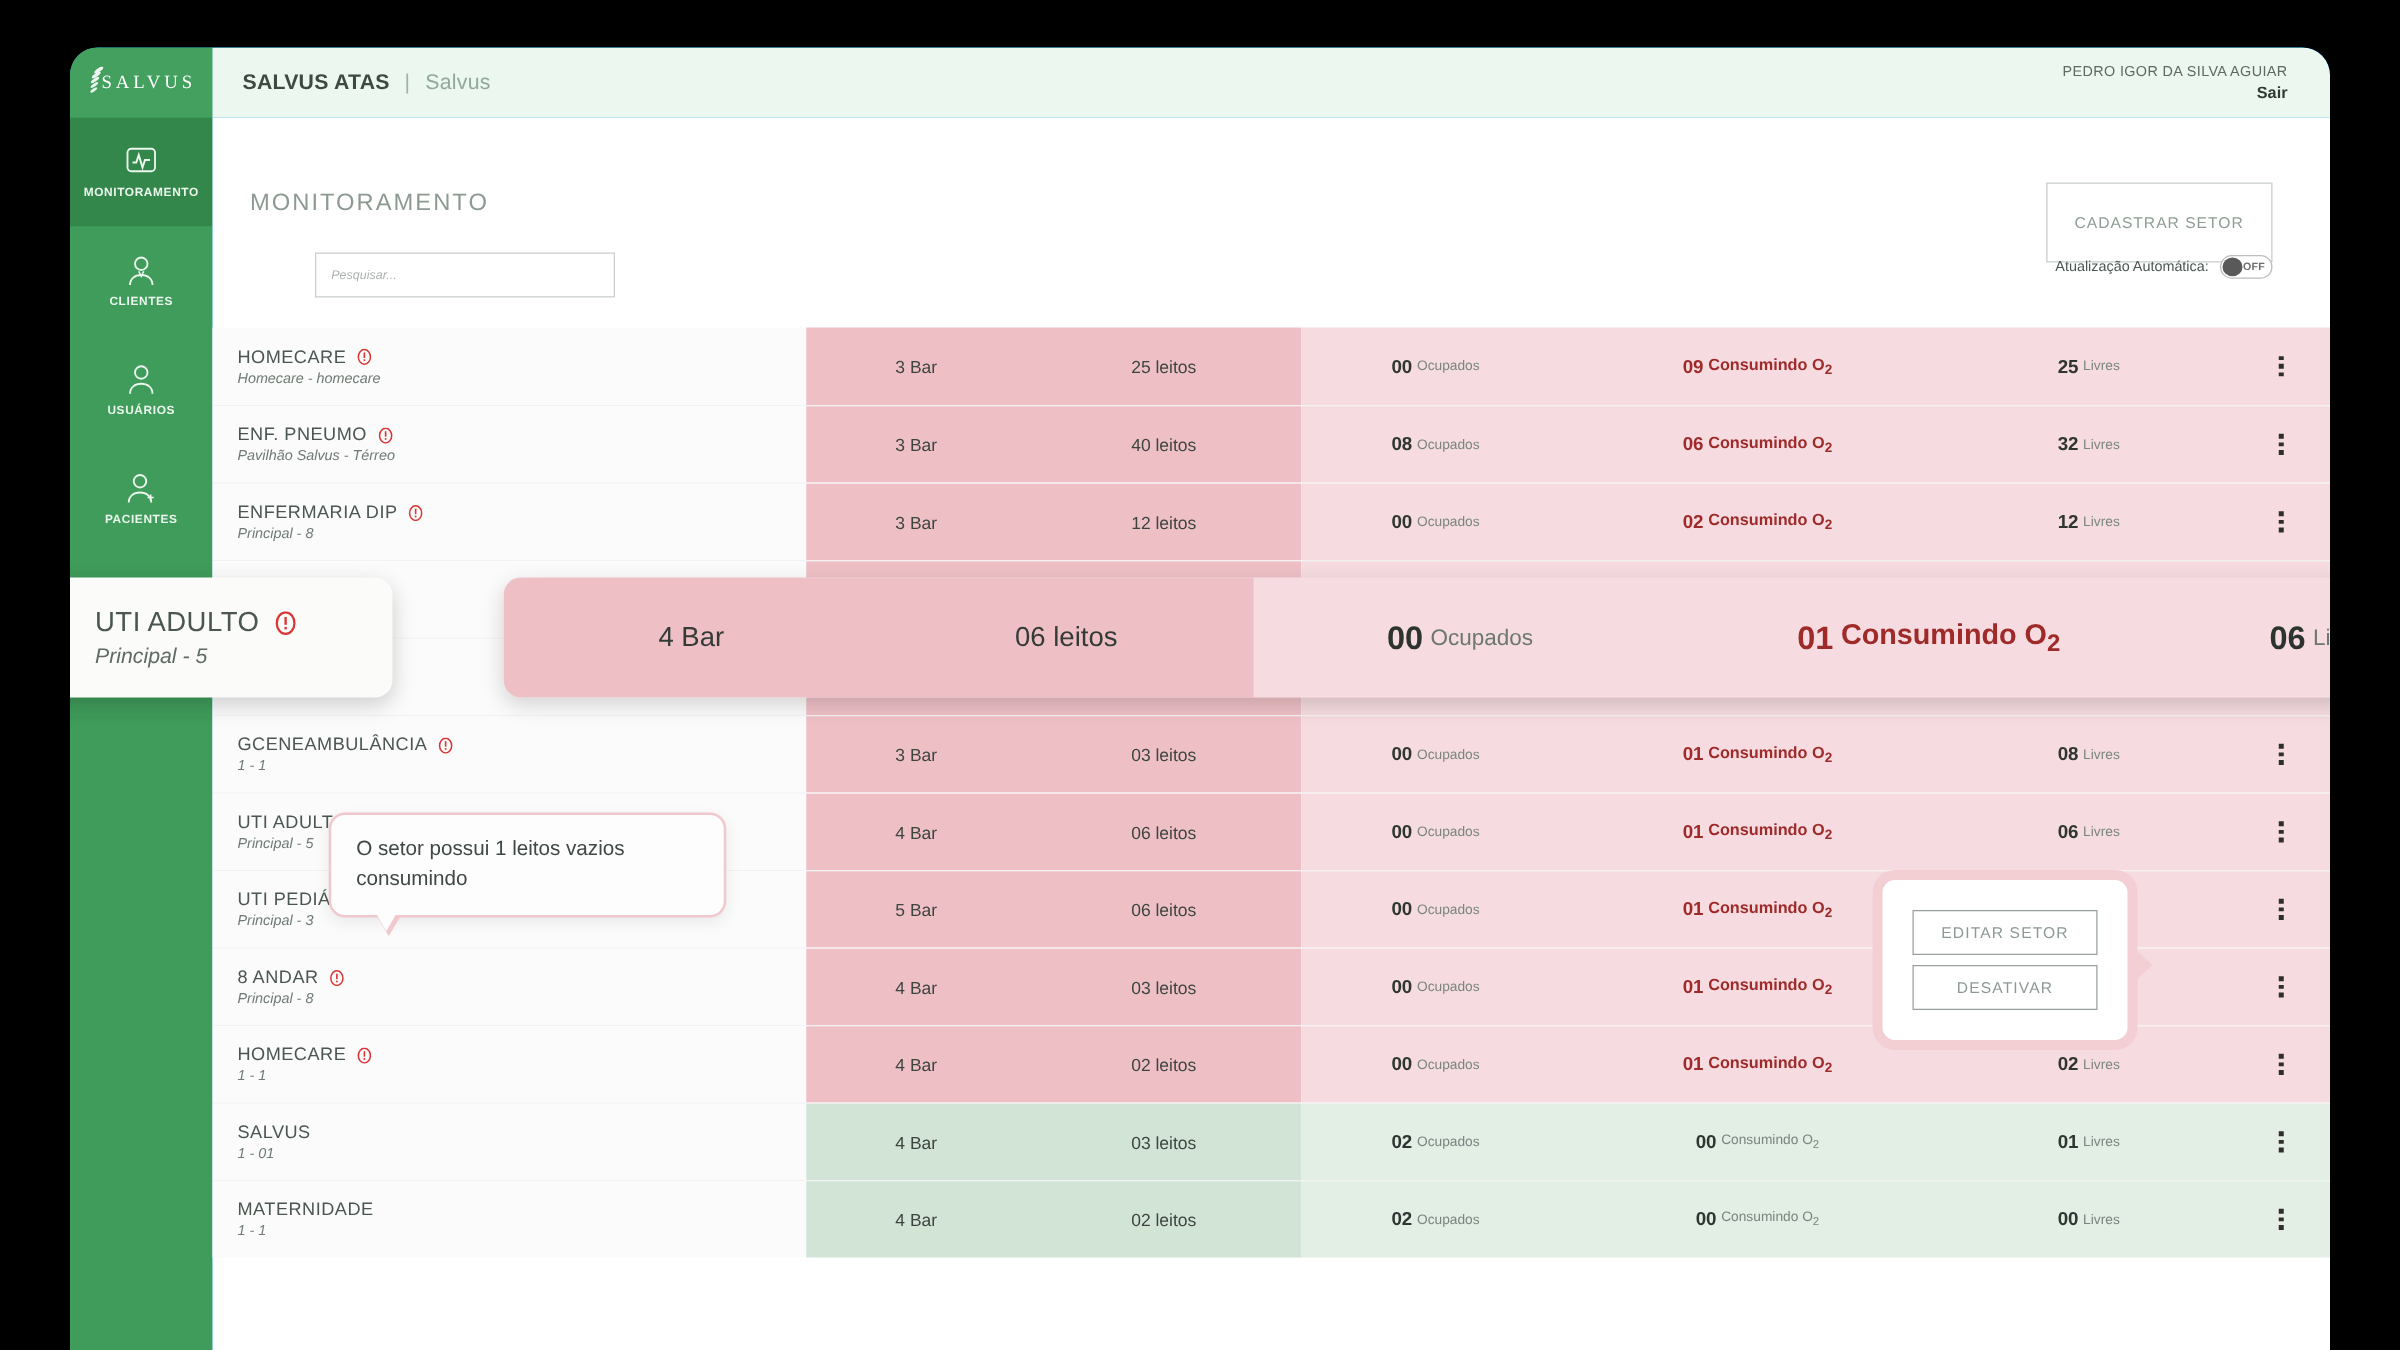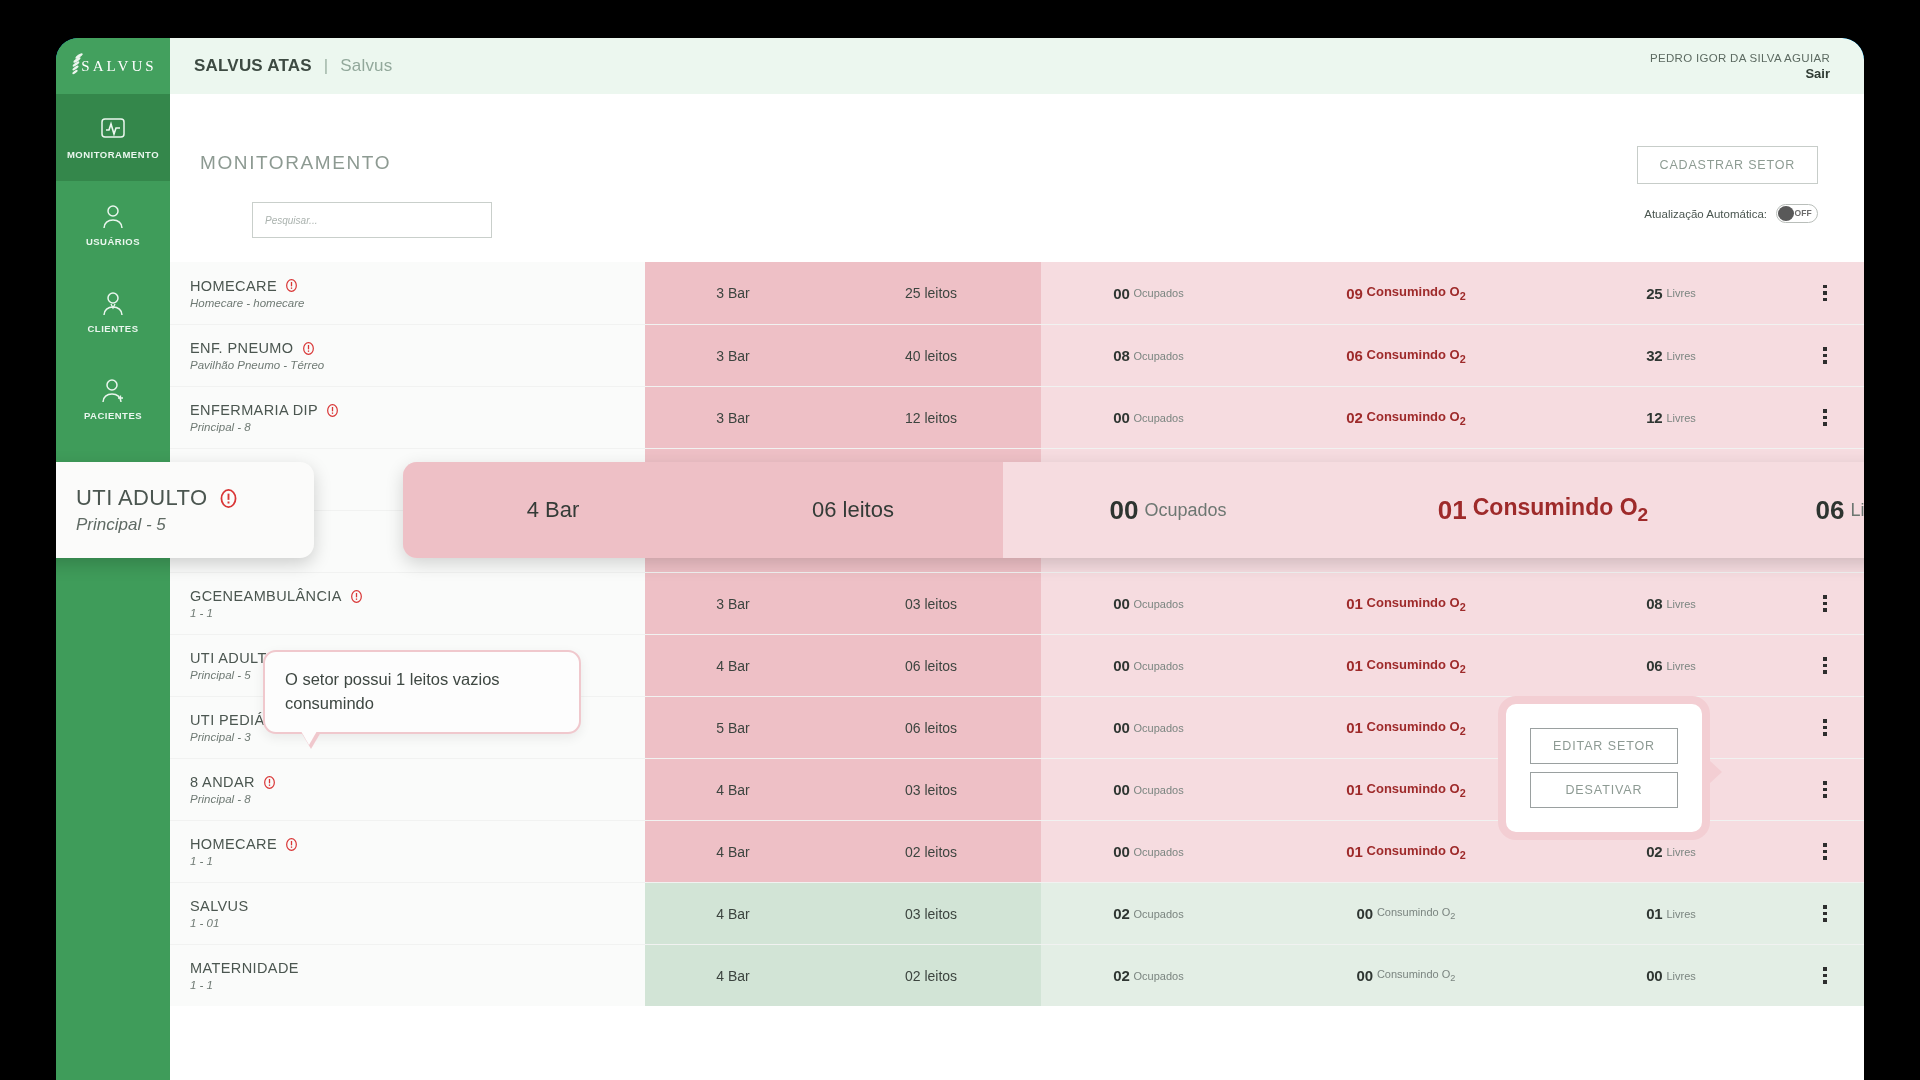--- a/index.html
+++ b/index.html
@@ -104,21 +104,21 @@
     background: #fff;
     font-family: "Liberation Sans", sans-serif;
     font-size: 10px;
     font-style: italic;
     color: #9aa3a0;
     padding: 0 12px;
   }
   .search-input::placeholder { color: #aab2ae; font-style: italic; }
   .btn-cadastrar {
     position: absolute; right: 46px; top: 52px;
-    padding: 11px 22px;
+    padding: 24px 22px;
     border: 1px solid #c7cdc9;
     background: #fff;
     color: #8e9c93;
     font-size: 12.5px;
     letter-spacing: 0.8px;
     font-family: "Liberation Sans", sans-serif;
     cursor: pointer;
   }
   .auto-row {
     position: absolute; right: 46px; top: 110px;
@@ -327,31 +327,31 @@
         <rect x="3" y="3" width="22" height="18" rx="3" fill="none" stroke="#eaf6ee" stroke-width="1.5"></rect>
         <polyline points="7,14 10,14 12,8 15,18 17,12 21,12" fill="none" stroke="#eaf6ee" stroke-width="1.6"></polyline>
       </svg>
       <span class="nav-label">MONITORAMENTO</span>
     </div>
 
     <div class="nav-item">
       <svg class="nav-icon" viewBox="0 0 28 26">
         <circle cx="14" cy="8" r="5" fill="none" stroke="#eaf6ee" stroke-width="1.5"></circle>
         <path d="M5 25c0-5 4-8 9-8s9 3 9 8" fill="none" stroke="#eaf6ee" stroke-width="1.5"></path>
+        <path d="M12 14l2 4 2-4" fill="none" stroke="#eaf6ee" stroke-width="1.3"></path>
       </svg>
-      <span class="nav-label">USUÁRIOS</span>
+      <span class="nav-label">CLIENTES</span>
     </div>
 
     <div class="nav-item">
       <svg class="nav-icon" viewBox="0 0 28 26">
         <circle cx="14" cy="8" r="5" fill="none" stroke="#eaf6ee" stroke-width="1.5"></circle>
         <path d="M5 25c0-5 4-8 9-8s9 3 9 8" fill="none" stroke="#eaf6ee" stroke-width="1.5"></path>
-        <path d="M12 14l2 4 2-4" fill="none" stroke="#eaf6ee" stroke-width="1.3"></path>
       </svg>
-      <span class="nav-label">CLIENTES</span>
+      <span class="nav-label">USUÁRIOS</span>
     </div>
 
     <div class="nav-item">
       <svg class="nav-icon" viewBox="0 0 28 26">
         <circle cx="13" cy="8" r="5" fill="none" stroke="#eaf6ee" stroke-width="1.5"></circle>
         <path d="M4 25c0-5 4-8 9-8s9 3 9 8" fill="none" stroke="#eaf6ee" stroke-width="1.5"></path>
         <path d="M19 21h5M21.5 18.5v5" stroke="#eaf6ee" stroke-width="1.3"></path>
       </svg>
       <span class="nav-label">PACIENTES</span>
     </div>
@@ -435,21 +435,21 @@
         <div class="row">
           <div class="c-name">
             <div class="sector-name">
               <span>ENF. PNEUMO</span>
               <svg class="warn-icon" viewBox="0 0 14 14">
                 <ellipse cx="7" cy="7" rx="5.2" ry="6.3" fill="none" stroke="#d93636" stroke-width="1.3"></ellipse>
                 <rect x="6.3" y="3.2" width="1.4" height="4.7" fill="#d93636"></rect>
                 <rect x="6.3" y="9.1" width="1.4" height="1.5" fill="#d93636"></rect>
               </svg>
             </div>
-            <div class="sector-sub">Pavilhão Pneumo - Térreo</div>
+            <div class="sector-sub">Pavilhão Salvus - Térreo</div>
           </div>
           <div class="grp-left alert">
             <div class="c-bar">3 Bar</div>
             <div class="c-leitos">40 leitos</div>
           </div>
           <div class="grp-right alert" style="flex:1">
             <div class="c-oc">
               <span class="num">08</span>
               <span class="unit">Ocupados</span>
             </div>

